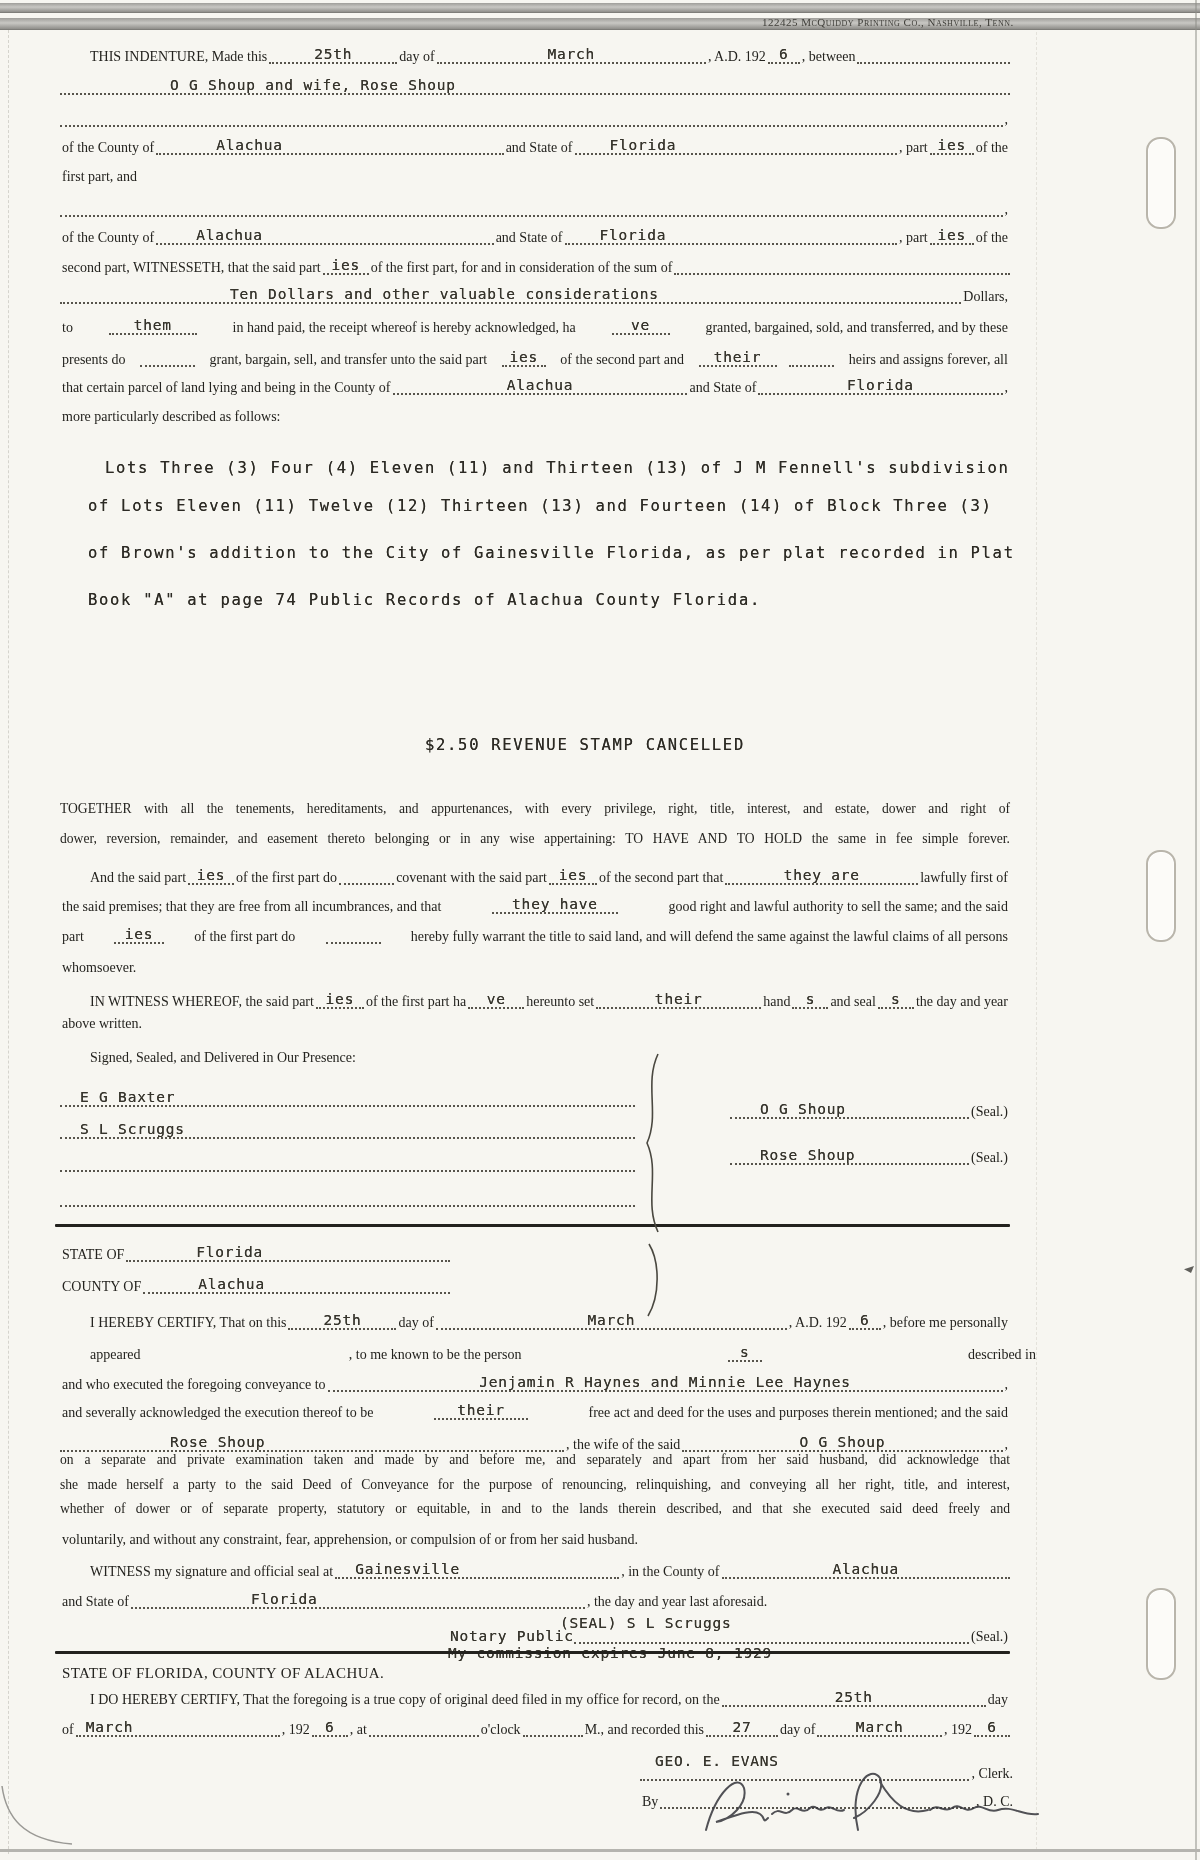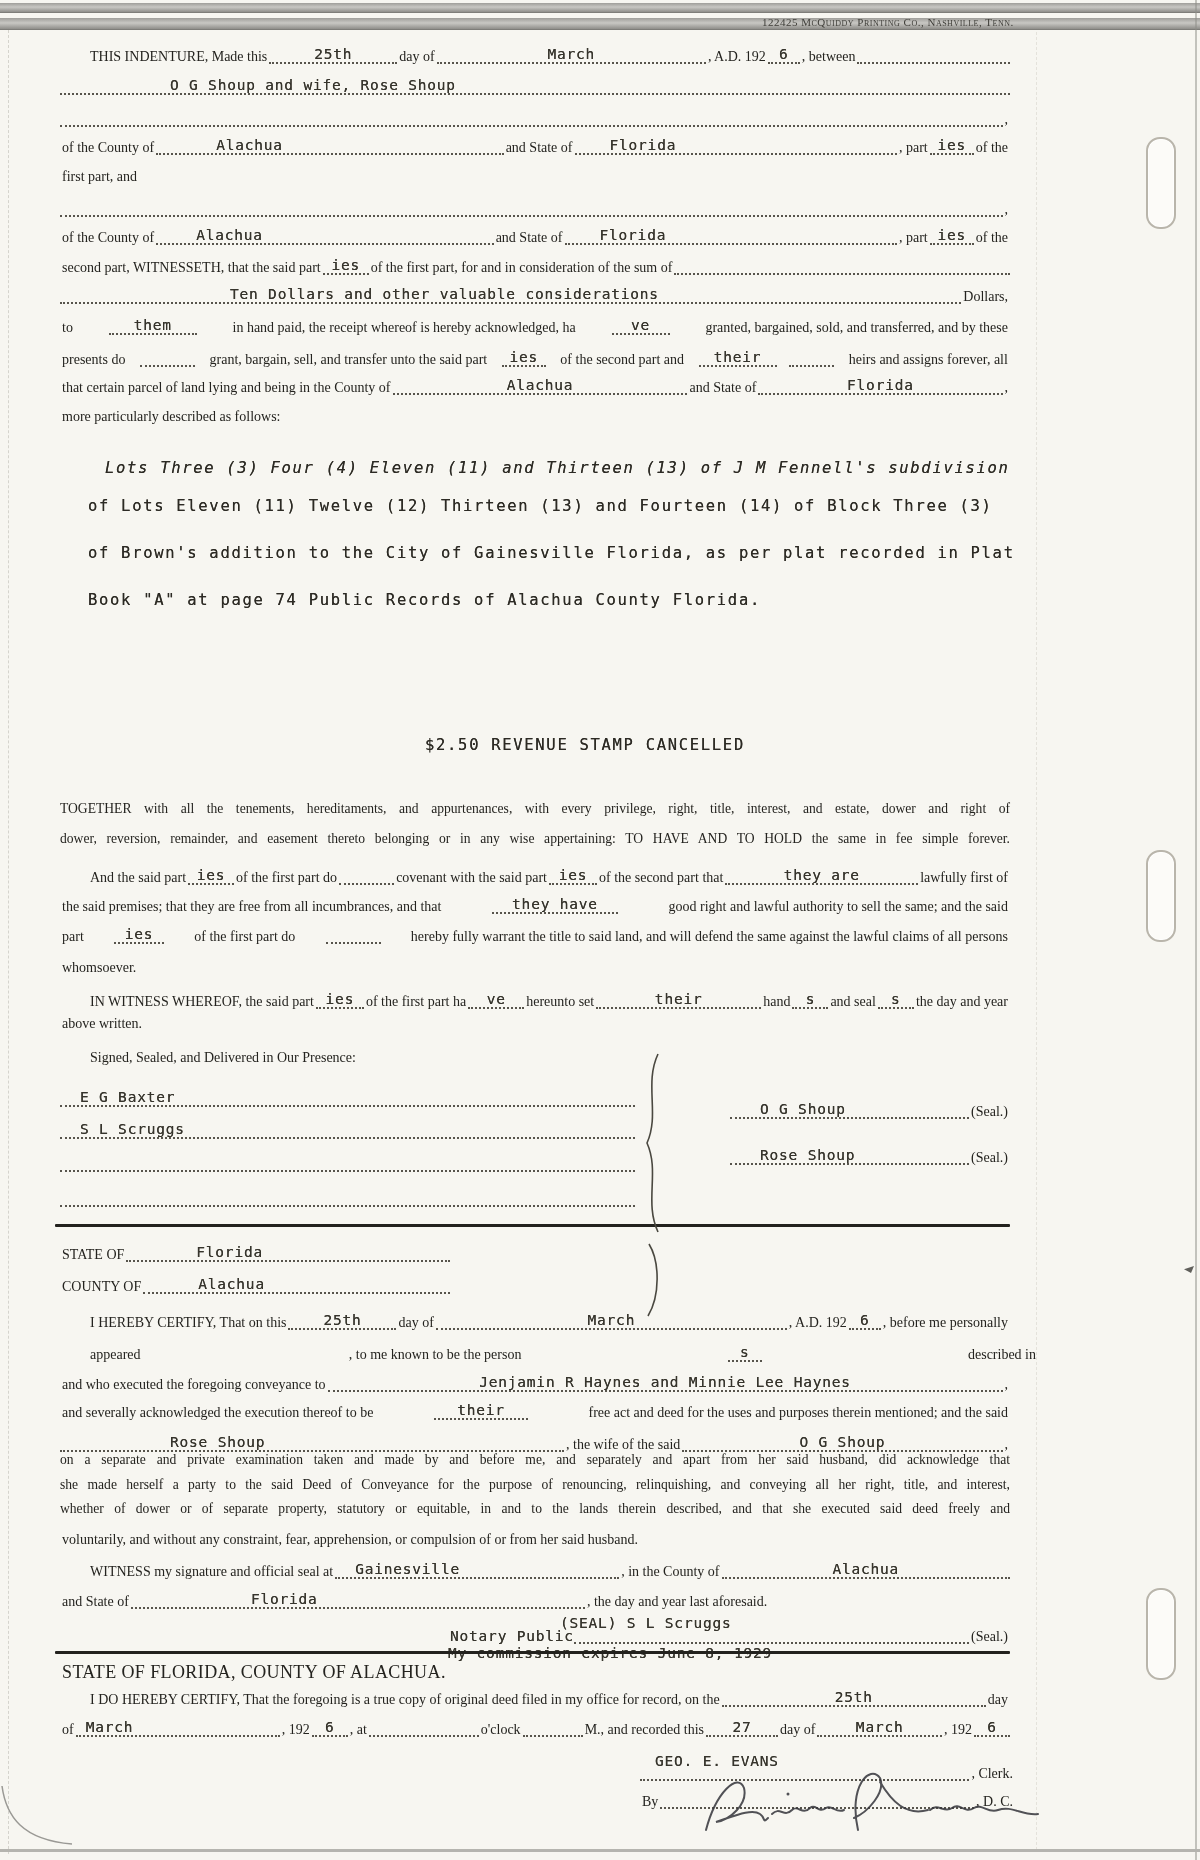--- a/index.html
+++ b/index.html
@@ -32,21 +32,21 @@
      font-family:"DejaVu Sans Mono",monospace;font-size:14.5px;letter-spacing:.8px;color:#36342c;
      padding:0 4px 1px;line-height:1;flex-shrink:0;text-shadow:0 0 .5px rgba(54,52,44,.9);}
   .f.left{justify-content:flex-start;}
   .d{border-bottom:2px dotted #57544c;height:2px;flex-shrink:0;}
   .sp{height:2px;flex-shrink:0;}
   .m{font-family:"DejaVu Sans Mono",monospace;font-size:14.5px;letter-spacing:.8px;color:#36342c;
      line-height:1;padding-bottom:1px;text-shadow:0 0 .5px rgba(54,52,44,.9);}
   .row.desc .m{font-size:15.5px;letter-spacing:1.7px;color:#2c2a24;}
   .row.j{display:block;}
   .row.j .t{display:block;white-space:normal;text-align:justify;text-align-last:justify;font-size:13.6px;padding:0;}
-  .row.big .t{font-size:18px;letter-spacing:.4px;}
+  .row.big .t{font-size:15px;letter-spacing:.4px;}
   svg{display:block;}
 </style>
 </head>
 <body>
 
 <div class="page">
   <div class="band" id="band1"></div>
   <div class="band" id="band2"></div>
   <div class="printer">122425   McQuiddy Printing Co., Nashville, Tenn.</div>
 
@@ -132,21 +132,21 @@
       <div class="row" style="top: 373px; left: 60px; width: 950px;">
         <span class="t">that certain parcel of land lying and being in the County of</span>
         <span class="f" style="flex-grow: 1.3;">Alachua</span>
         <span class="t">and State of</span>
         <span class="f" style="flex-grow: 1;">Florida</span>
         <span class="t">,</span>
       </div>
       <div class="row" style="top: 402px; left: 60px; width: 950px;">
         <span class="t">more particularly described as follows:</span>
       </div>
-      <div class="row desc" style="top: 455px; left: 105px; font-style: italic;">
+      <div class="row desc" style="top: 455px; left: 105px;">
         <span class="m">Lots Three (3) Four (4) Eleven (11) and Thirteen (13) of J M Fennell's subdivision</span>
       </div>
       <div class="row desc" style="top: 493px; left: 88px;">
         <span class="m">of Lots Eleven (11) Twelve (12) Thirteen (13) and Fourteen (14) of Block  Three (3)</span>
       </div>
       <div class="row desc" style="top: 540px; left: 88px;">
         <span class="m">of Brown's addition to the City of Gainesville Florida, as per plat recorded in Plat</span>
       </div>
       <div class="row desc" style="top: 587px; left: 88px;">
         <span class="m">Book "A" at page 74 Public Records of Alachua County Florida.</span>

